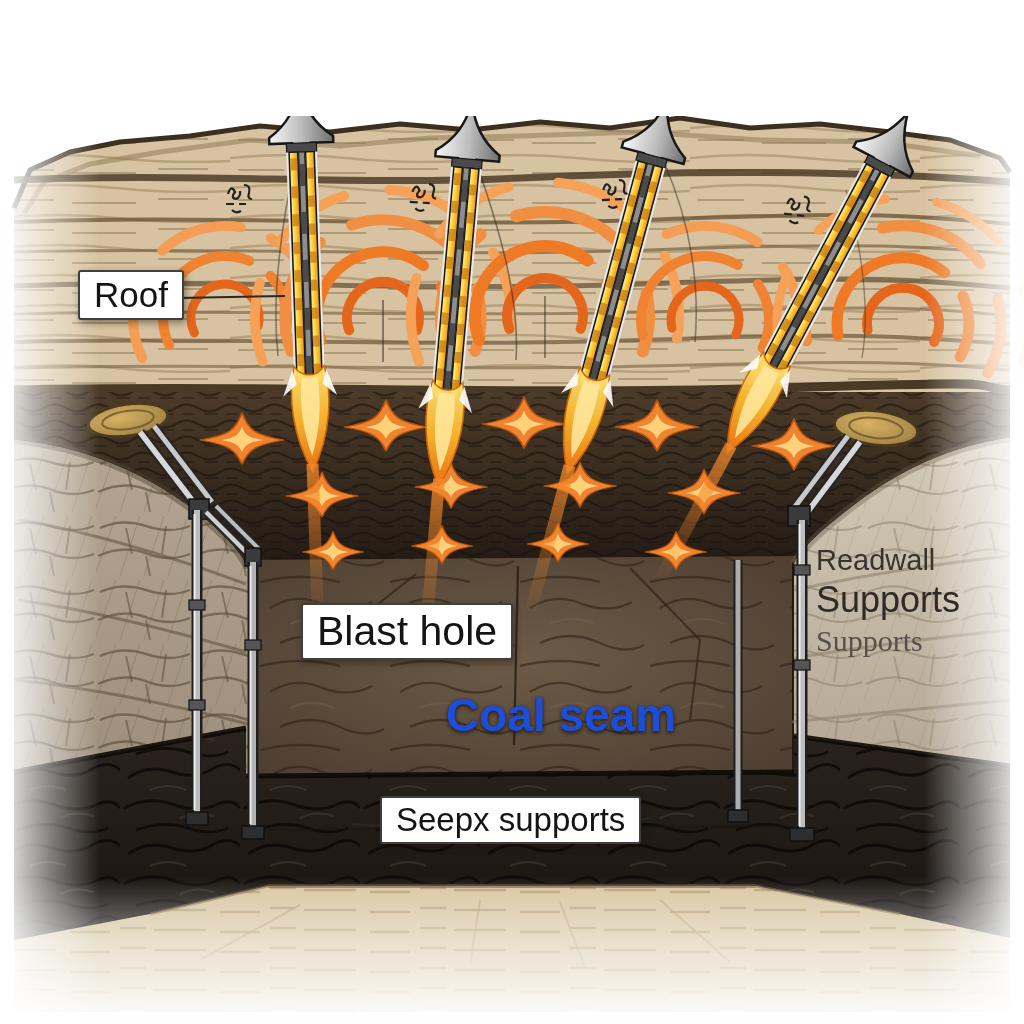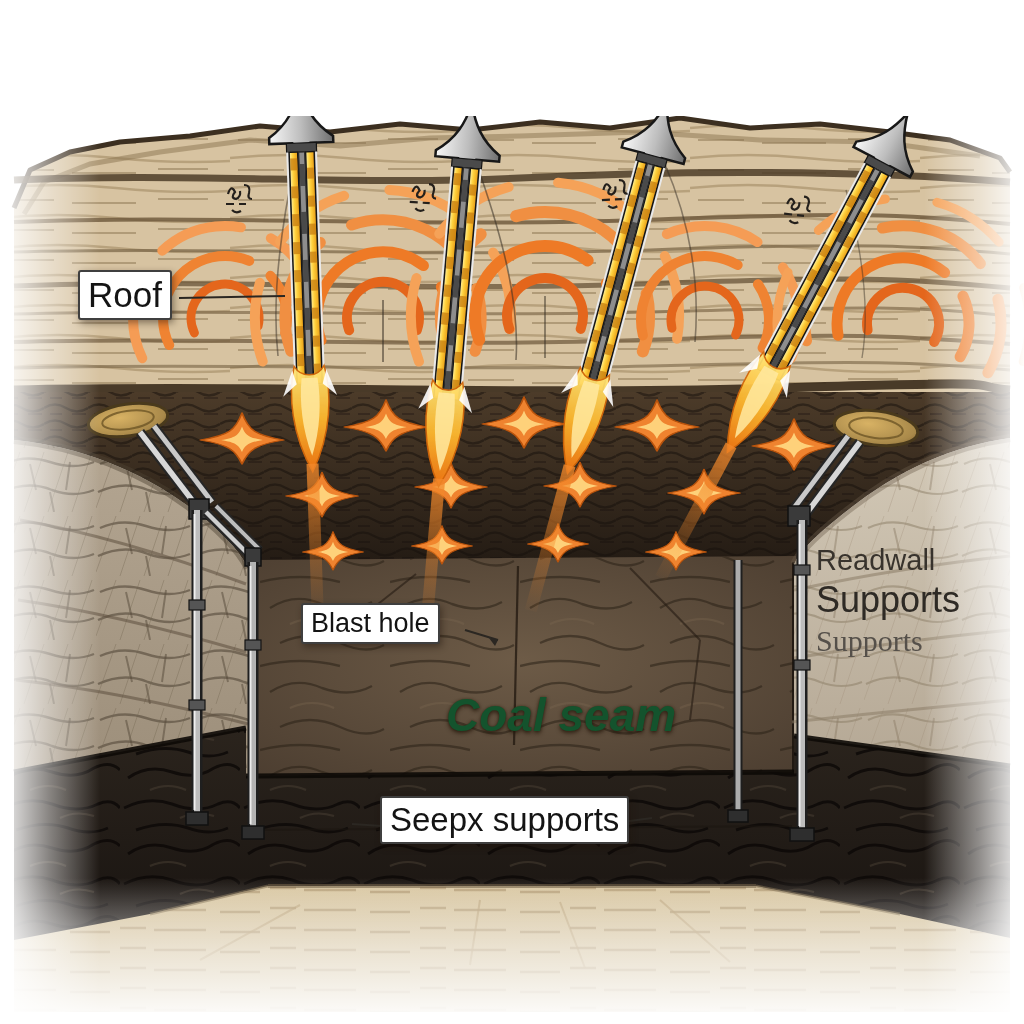--- a/index.html
+++ b/index.html
@@ -1,26 +1,26 @@
 <!DOCTYPE html>
 <html><head>
 <meta charset="utf-8">
 <style>
   html,body{margin:0;padding:0;background:#ffffff;}
   #stage{position:relative;width:1024px;height:1024px;background:#ffffff;overflow:hidden;
          font-family:"Liberation Sans", sans-serif;}
   #scene{position:absolute;left:0;top:0;width:1024px;height:1024px;}
   .label-box{position:absolute;background:#ffffff;border:2px solid #3f3f3f;border-radius:3px;
-             box-shadow:2px 3px 7px rgba(30,20,10,.45);color:#141414;padding:3px 8px;
+             box-shadow:2px 3px 7px rgba(30,20,10,.45);color:#141414;padding:3px 14px;
              white-space:nowrap;line-height:1.15;}
   #roof-label{left:78px;top:270px;font-size:35px;}
-  #blast-label{left:301px;top:603px;font-size:27px;}
+  #blast-label{left:301px;top:603px;font-size:41px;}
   #seep-label{left:380px;top:796px;font-size:33px;}
-  #coal-label{position:absolute;left:446px;top:688px;font-size:46px;font-weight:bold;color:#14532d;
-              text-shadow:0 2px 4px rgba(35,22,10,.85), 0 0 2px rgba(60,40,20,.6);white-space:nowrap;font-style:italic;}
+  #coal-label{position:absolute;left:446px;top:688px;font-size:46px;font-weight:bold;color:#1d4ed8;
+              text-shadow:0 2px 4px rgba(35,22,10,.85), 0 0 2px rgba(60,40,20,.6);white-space:nowrap;}
   #sidewall-label{position:absolute;left:816px;top:544px;width:170px;text-align:left;color:#38332d;}
   #sidewall-label .l1{font-size:29px;}
   #sidewall-label .l2{font-size:36px;margin-top:2px;color:#2e2a25;}
   #sidewall-label .l3{font-size:30px;margin-top:3px;color:#55504a;font-family:Liberation Serif, serif;}
 </style>
 </head>
 <body>
 
 <div id="stage">
 

